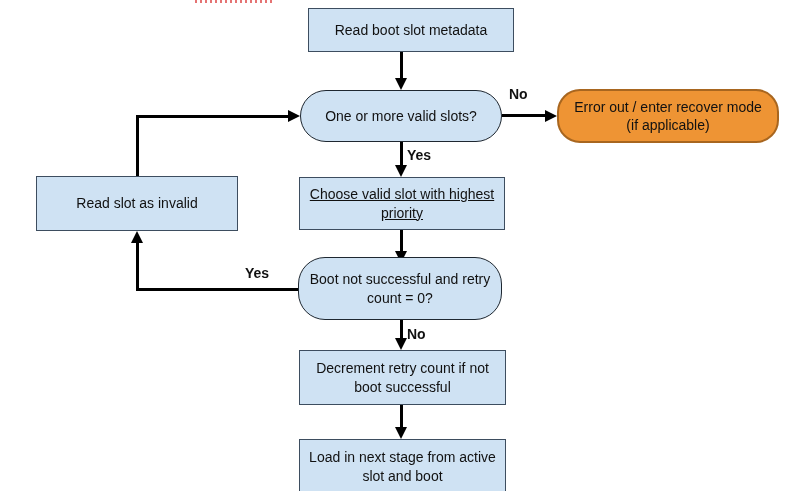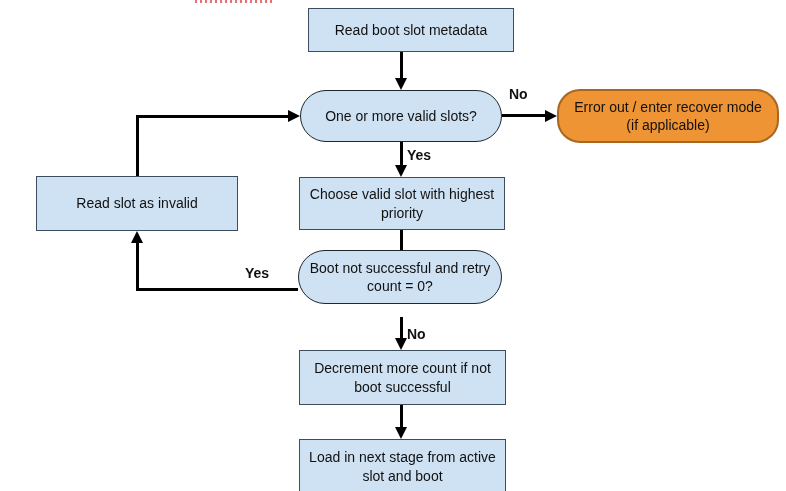--- a/index.html
+++ b/index.html
@@ -12,23 +12,23 @@
     text-align:center;font-size:14px;color:var(--text,#111);line-height:1.3;
     padding:2px 8px;box-sizing:border-box;
   }
   .process{background:var(--process-fill,#cfe2f3);border:1.5px solid var(--process-border,#3d4d5f);}
   .decision{background:var(--process-fill,#cfe2f3);border:1.5px solid var(--decision-border,#1e2730);border-radius:27px;}
   .error{background:var(--error-fill,#ee9434);border:2px solid var(--error-border,#a8661f);}
 
   #n-read{left:299px;top:8px;width:206px;height:44px;margin-left:9px;}
   #n-valid{left:300px;top:90px;width:202px;height:52px;}
   #n-error{left:557px;top:89px;width:222px;height:54px;border-radius:23px;}
-  #n-choose{left:299px;top:177px;width:206px;height:53px;}
+  #n-choose{left:299px;top:177px;width:206px;height:53px;text-decoration:underline;}
   #n-mark{left:36px;top:176px;width:202px;height:55px;}
-  #n-retry{left:298px;top:250px;width:204px;height:54px;}
+  #n-retry{left:298px;top:257px;width:204px;height:63px;}
   #n-decrement{left:299px;top:350px;width:207px;height:55px;}
   #n-load{left:299px;top:439px;width:207px;height:55px;}
 
   .line{position:absolute;background:var(--connector,#000);}
   #l1{left:400px;top:52px;width:3px;height:30px;}
   #l2{left:502px;top:114px;width:45px;height:3px;}
   #l3{left:400px;top:142px;width:3px;height:26px;}
   #l4{left:400px;top:230px;width:3px;height:24px;}
   #l5h{left:136px;top:288px;width:162px;height:3px;}
   #l5v{left:136px;top:242px;width:3px;height:49px;}
@@ -105,19 +105,19 @@
   <div class="node process" id="n-choose">
     <span>Choose valid slot with highest priority</span>
   </div>
   <div class="node process" id="n-mark">
     <span>Read slot as invalid</span>
   </div>
   <div class="node decision" id="n-retry">
     <span>Boot not successful and retry count = 0?</span>
   </div>
   <div class="node process" id="n-decrement">
-    <span>Decrement more count if not boot successful</span>
+    <span>Decrement retry count if not boot successful</span>
   </div>
   <div class="node process" id="n-load">
     <span>Load in next stage from active slot and boot</span>
   </div>
 
 </div>
 
 </body></html>

